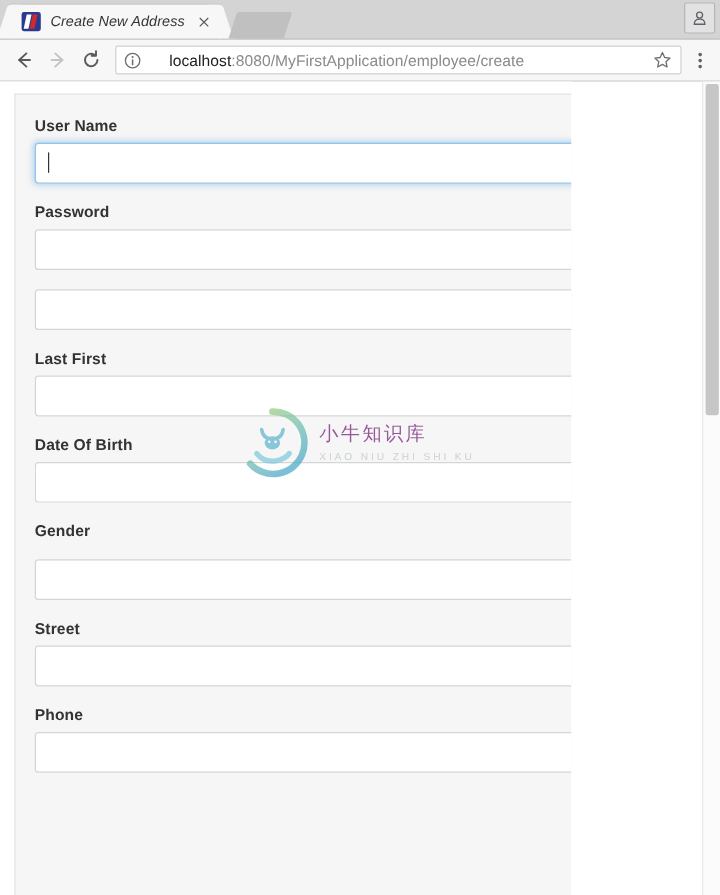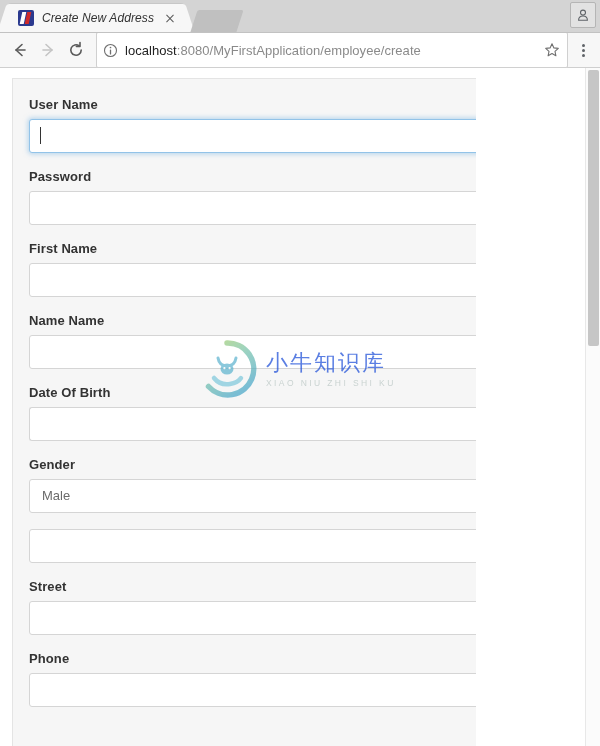--- a/index.html
+++ b/index.html
@@ -149,29 +149,30 @@
     box-sizing: border-box;
     border-bottom: 1px solid #cfcfcf;
   }
   .nav-btn {
     width: 28px; height: 28px;
     display: flex; align-items: center; justify-content: center;
     flex: 0 0 28px;
   }
   .omnibox {
     flex: 1 1 auto;
-    height: 36px;
+    height: 24px;
     margin: 0 4px 0 6px;
     background: #ffffff;
     border: 1px solid #d0d0d0;
     border-radius: 2px;
     display: flex;
     align-items: center;
     padding: 0 6px;
     box-sizing: border-box;
+    gap: 16px;
   }
   .info-icon {
     width: 15px; height: 15px;
     flex: 0 0 15px;
     margin-right: 7px;
   }
   .url {
     flex: 1 1 auto;
     font-size: 13px;
     color: #8a8a8a;
@@ -331,22 +332,22 @@
     pointer-events: none;
   }
   .wm-mark {
     width: 62px; height: 62px;
     flex: 0 0 62px;
     position: relative;
     margin-right: 8px;
   }
   .wm-text { display: flex; flex-direction: column; justify-content: center; }
   .wm-cn {
-    font-size: 22px;
-    color: #1d4ed8;
+    font-size: 16px;
+    color: #701a75;
     letter-spacing: 2px;
     line-height: 1.15;
     font-family: "DejaVu Sans", sans-serif;
   }
   .wm-en {
     font-size: 8.5px;
     color: #b9c6c3;
     letter-spacing: 2.4px;
     margin-top: 3px;
     font-family: "Liberation Sans", sans-serif;
@@ -457,43 +458,38 @@
             <span class="caret"></span>
           </div>
         </div>
 
         <div class="form-group">
           <label class="form-label">Password</label>
           <input class="form-control" type="text" value="" style="">
         </div>
 
         <div class="form-group">
-          <label class="form-label">First Name</label>
           <input class="form-control" type="text" value="" style="">
         </div>
 
         <div class="form-group">
-          <label class="form-label">Name Name</label>
+          <label class="form-label">Last First</label>
           <input class="form-control" type="text" value="" style="">
         </div>
 
         <div class="form-group">
           <label class="form-label">Date Of Birth</label>
           <div class="input-group">
             <input class="form-control" type="text" value="" style="">
             <span class="input-addon">+</span>
           </div>
         </div>
 
         <div class="form-group">
           <label class="form-label">Gender</label>
-          <div class="select-wrap">
-            <div class="form-select">Male</div>
-            <span class="select-arrow"></span>
-          </div>
         </div>
 
         <div class="form-group">
           <input class="form-control" type="text" value="" style="">
         </div>
 
         <div class="form-group">
           <label class="form-label">Street</label>
           <input class="form-control" type="text" value="" style="">
         </div>

